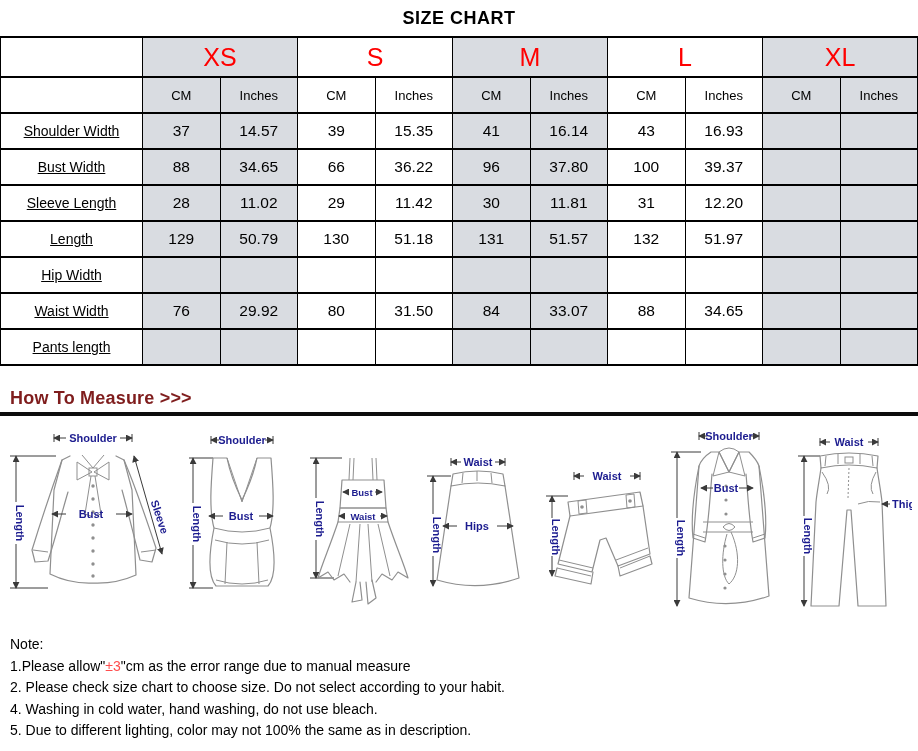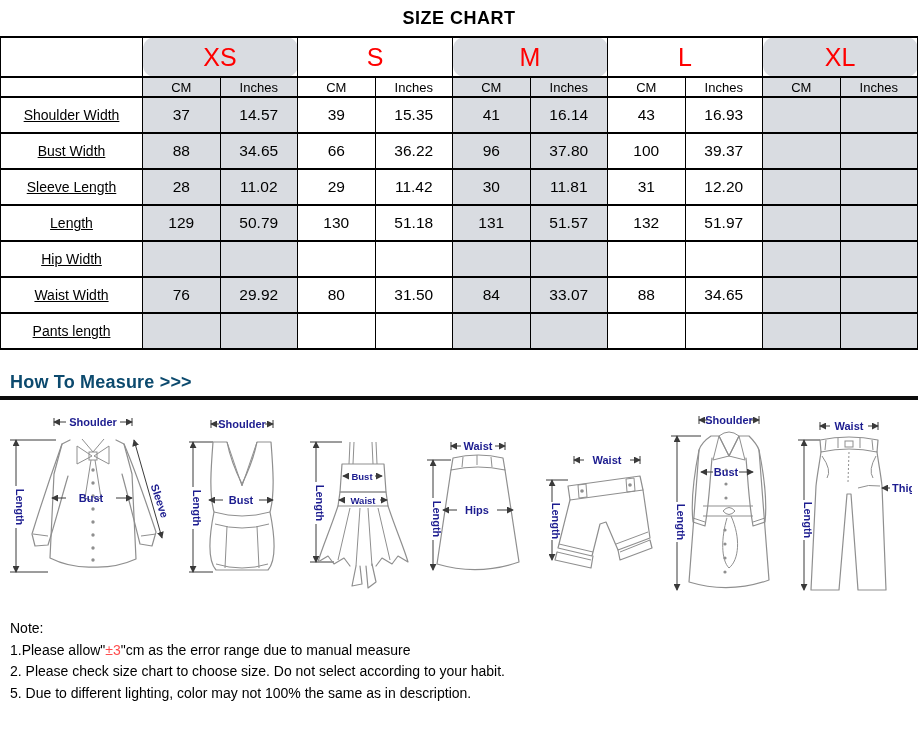--- a/index.html
+++ b/index.html
@@ -19,31 +19,31 @@
     width:918px; border-collapse:collapse; table-layout:fixed;
   }
   table.size-chart col.c-label { width:142px; }
   table.size-chart th, table.size-chart td {
     border:1px solid #000;
     border-top-width:2px; border-bottom-width:2px;
     padding:0; text-align:center; vertical-align:middle;
     font-weight:normal; overflow:hidden; white-space:nowrap;
   }
   tr.size-row th { height:40px; }
-  tr.unit-row th { height:20px; }
+  tr.unit-row th { height:36px; }
   tr.data-row th, tr.data-row td { height:36px; }
-  th.size-cell { color:#ff0000; font-size:25px;border-radius:12px; }
+  th.size-cell { color:#ff0000; font-size:25px; }
   th.unit-cell { font-size:13px; font-weight:bold; }
   th.row-label { font-size:14px; font-weight:normal;text-decoration:underline; }
   td.value-cell { font-size:15.5px; }
   .shade { background:#d9dce1; }
   
   .measure-heading {
     margin:22px 0 3px 10px;
-    color:#0c4a6e; font-weight:bold; font-size:18px; letter-spacing:0.2px;
+    color:#7f1d1d; font-weight:bold; font-size:18px; letter-spacing:0.2px;
   }
   .measure-divider { height:4px; background:#0d0d0d; width:918px; }
   .figures {
     display:flex; align-items:flex-start; justify-content:space-between;
     padding:4px 6px 0 4px; height:206px;
   }
   svg.fig { flex:0 0 auto; }
   .fig .g { fill:none; stroke:#8f8f8f; stroke-width:1.2; stroke-linejoin:round; stroke-linecap:round; }
   .fig .g2 { fill:none; stroke:#8f8f8f; stroke-width:1; }
   .fig .dl { stroke:#3a3a3a; stroke-width:1; fill:none; }
@@ -370,14 +370,15 @@
     <path class="g2" d="M64,74 Q74,70 86,72"></path>
     <line class="dl" x1="96" y1="74" x2="88" y2="74" marker-end="url(#ar)"></line>
     <text class="lab" x="98" y="78" text-anchor="start">Thigh</text>
   </svg>
 </div>
 
 <div class="notes">
   <p>Note:</p>
   <p><span>1.Please allow"</span><span class="note-red">±3</span><span>"cm as the error range due to manual measure</span></p>
   <p>2. Please check size chart to choose size. Do not select according to your habit.</p>
+  <p>4. Washing in cold water, hand washing, do not use bleach.</p>
   <p>5. Due to different lighting, color may not 100% the same as in description.</p>
 </div>
 
 </body></html>

